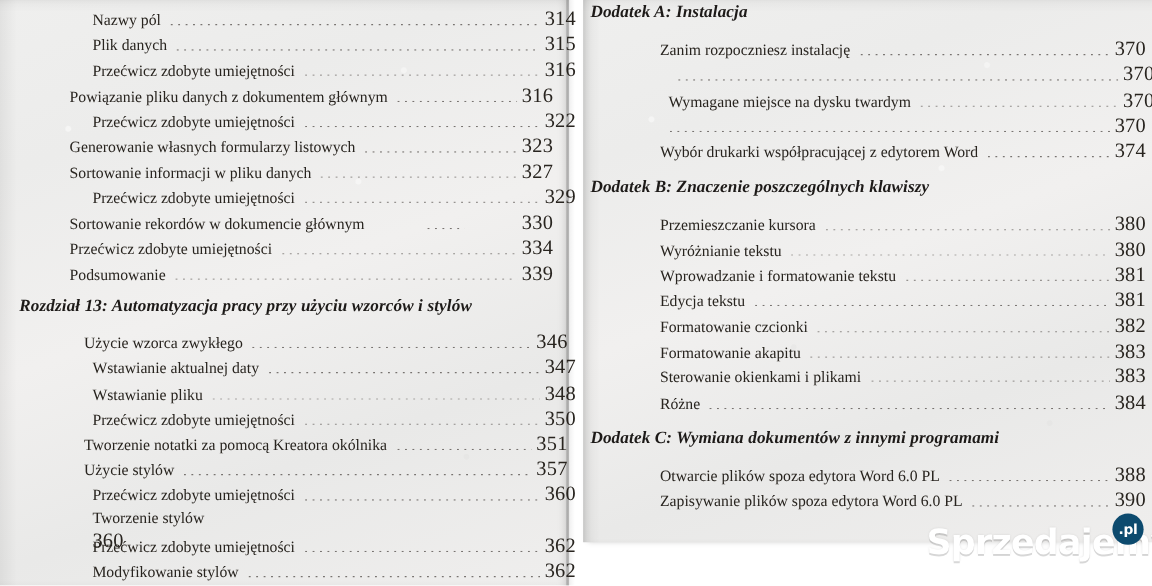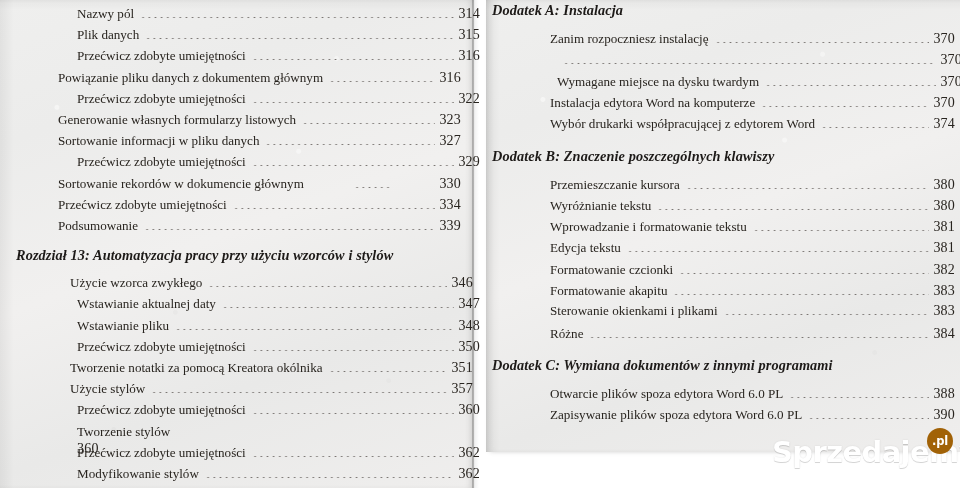--- a/index.html
+++ b/index.html
@@ -117,21 +117,21 @@
     left: 0; right: 0; top: 0;
     height: 1.6px;
     background-image: radial-gradient(circle, #4a4440 0 0.8px, transparent 1.1px);
     background-size: 6.2px 1.6px;
     background-repeat: repeat-x;
     opacity: 0.72;
   }
   .entry .pnum {
     flex: 0 0 auto;
     text-align: right;
-    font-size: 14px;
+    font-size: 17px;
     letter-spacing: 0.2px;
   }
 
   
   .lvl0 { padding-left: 0px; }
   .lvl1 { padding-left: 12px; }
   .lvl2 { padding-left: 19px; }
 
   
   #watermark {
@@ -154,21 +154,21 @@
       0 0 2px rgba(0,0,0,0.10);
     line-height: 1;
   }
   #watermark .wm-badge {
     position: absolute;
     left: 155px;
     top: -4px;
     width: 26px;
     height: 26px;
     border-radius: 50%;
-    background: #a16207;
+    background: #0c4a6e;
     color: #ffffff;
     font-family: "DejaVu Sans", sans-serif;
     font-weight: bold;
     font-size: 11.5px;
     display: flex;
     align-items: center;
     justify-content: center;
     letter-spacing: -0.2px;
   }
 </style>
@@ -299,21 +299,20 @@
       <div class="entry lvl2" style="position: absolute; left: 52px; width: 405px; top: 53.3px;">
         <span class="leader"></span>
         <span class="pnum">370</span>
       </div>
       <div class="entry lvl2" style="position: absolute; left: 52px; width: 405px; top: 74.6px;">
         <span class="etext">Wymagane miejsce na dysku twardym</span>
         <span class="leader"></span>
         <span class="pnum">370</span>
       </div>
       <div class="entry lvl1" style="position: absolute; left: 52px; width: 405px; top: 95.9px;">
-        <span class="etext">Instalacja edytora Word na komputerze</span>
         <span class="leader"></span>
         <span class="pnum">370</span>
       </div>
       <div class="entry lvl1" style="position: absolute; left: 52px; width: 405px; top: 117.2px;">
         <span class="etext">Wybór drukarki współpracującej z edytorem Word</span>
         <span class="leader"></span>
         <span class="pnum">374</span>
       </div>
       <div class="heading" style="position: absolute; left: 6px; top: 147.5px;">Dodatek B: Znaczenie poszczególnych klawiszy</div>
       <div class="entry lvl1" style="position: absolute; left: 52px; width: 405px; top: 177.5px;">

